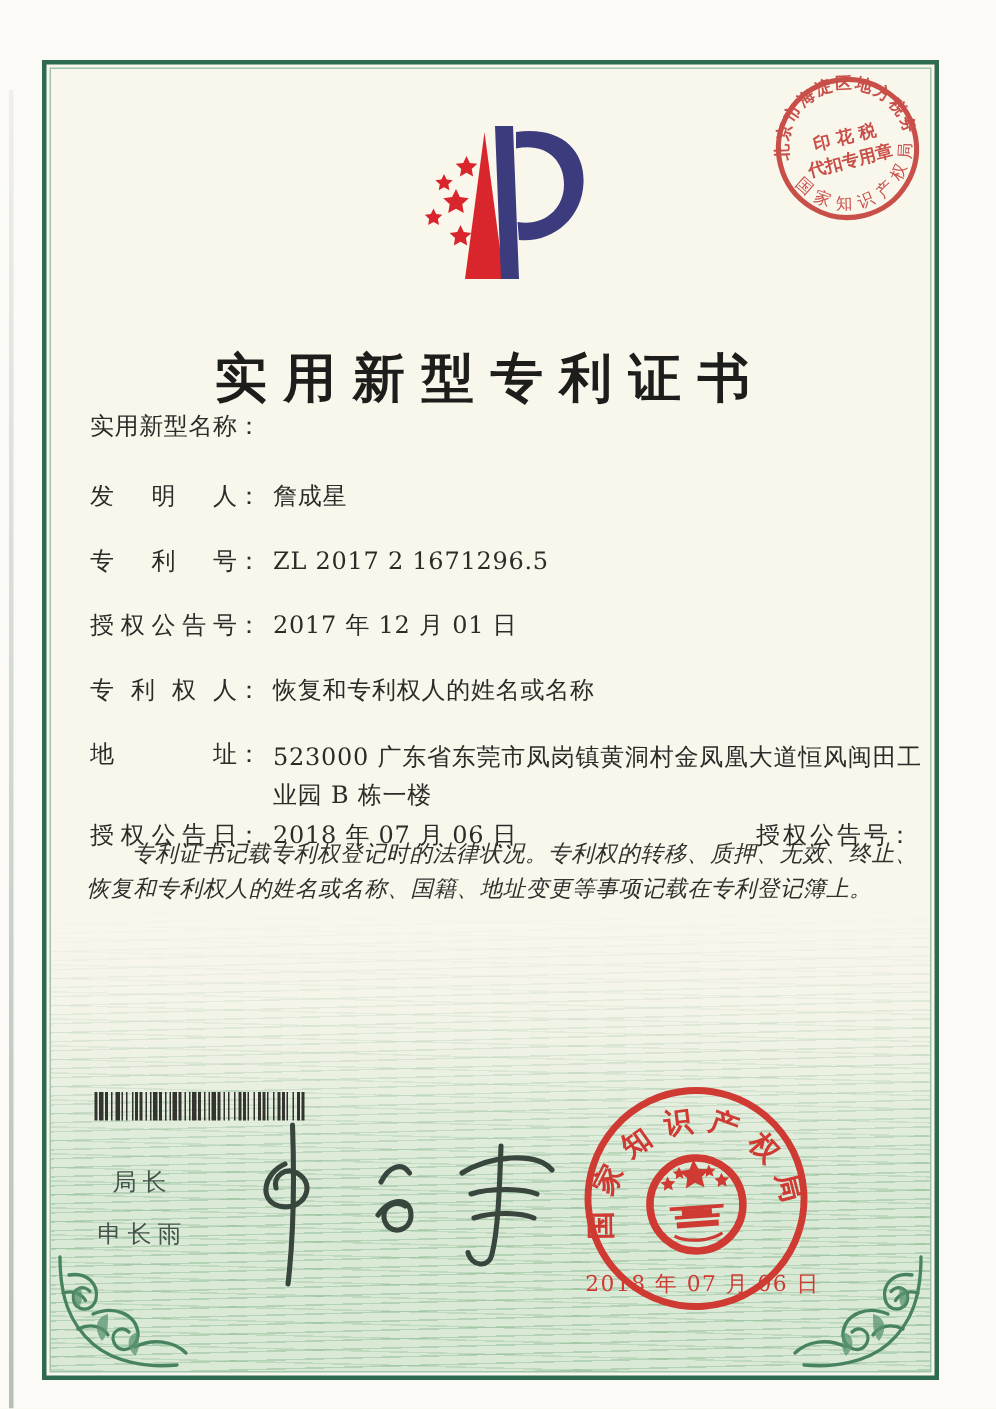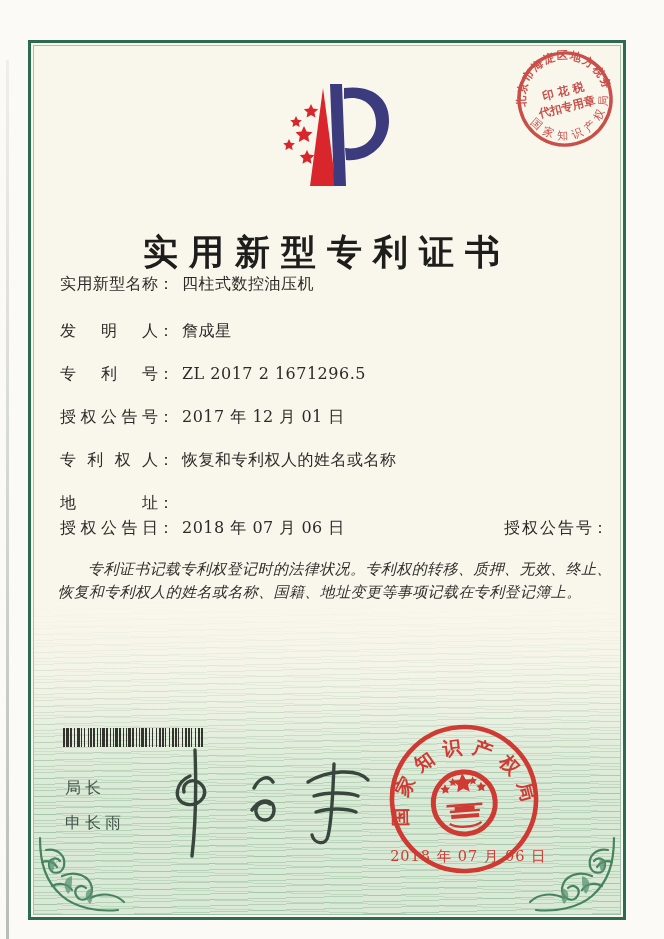--- a/index.html
+++ b/index.html
@@ -56,21 +56,21 @@
   
   .body-text{position:absolute;left:24px;top:512px;width:554px;z-index:3;
     font-size:15px;font-style:italic;line-height:22.5px;letter-spacing:.4px;color:#30302c;}
   .body-text p{margin:0;text-indent:2em;text-align:justify;}
   
   .barcode{position:absolute;left:29px;top:682px;height:19px;display:flex;align-items:stretch;z-index:3;}
   .barcode span{display:block;height:100%;}
   .barcode .bar{background:#34342f;}
   .officials{position:absolute;left:31px;top:732px;z-index:3;
     font-family:"DejaVu Sans","Liberation Sans",sans-serif;color:#44544b;font-size:16px;letter-spacing:4px;}
-  .officials div{margin-bottom:14px;}
+  .officials div{margin-bottom:14px;text-align:center;}
   .signature{position:absolute;left:128px;top:692px;z-index:3;}
   .seal{position:absolute;left:342px;top:665px;z-index:3;transform:rotate(-4deg);}
   .flourish{position:absolute;bottom:-2px;z-index:2;}
   .flourish.left{left:-2px;}
   .flourish.right{right:-2px;transform:scaleX(-1);}
   .footer{position:absolute;left:0;right:0;bottom:10px;text-align:center;
     font-size:12.5px;letter-spacing:2px;color:#2f2f2c;z-index:3;}
 </style>
 </head>
 <body>
@@ -115,21 +115,20 @@
       <text x="63" y="59" text-anchor="middle" font-size="11.5" fill="#c5413c" font-weight="bold">印 花 税</text>
       <text x="63" y="75" text-anchor="middle" font-size="11.5" fill="#c5413c" font-weight="bold">代扣专用章</text>
     </svg>
 
     <div class="title">实用新型专利证书</div>
 
     <div class="fields">
       <div class="frow gap-lg">
         <span class="flabel">实用新型名称</span>
           <span class="fcolon">：</span>
-        <span class="fvalue">四柱式数控油压机</span>
       </div>
       <div class="frow">
         <span class="flabel">发明人</span>
           <span class="fcolon">：</span>
         <span class="fvalue">詹成星</span>
       </div>
       <div class="frow">
         <span class="flabel">专利号</span>
           <span class="fcolon">：</span>
         <span class="fvalue">ZL 2017 2 1671296.5</span>
@@ -140,20 +139,21 @@
         <span class="fvalue">2017 年 12 月 01 日</span>
       </div>
       <div class="frow">
         <span class="flabel">专利权人</span>
           <span class="fcolon">：</span>
         <span class="fvalue">恢复和专利权人的姓名或名称</span>
       </div>
       <div class="frow addr">
         <span class="flabel">地址</span>
           <span class="fcolon">：</span>
+        <span class="fvalue">523000 广东省东莞市凤岗镇黄洞村金凤凰大道恒风闽田工业园 B 栋一楼</span>
       </div>
       <div class="frow grant">
         <span style="display:flex">
           <span class="flabel">授权公告日</span>
             <span class="fcolon">：</span>
           <span class="fvalue">2018 年 07 月 06 日</span>
         </span>
         <span class="grant-right">
           <span class="flabel">授权公告号</span>
             <span class="fcolon">：</span>

